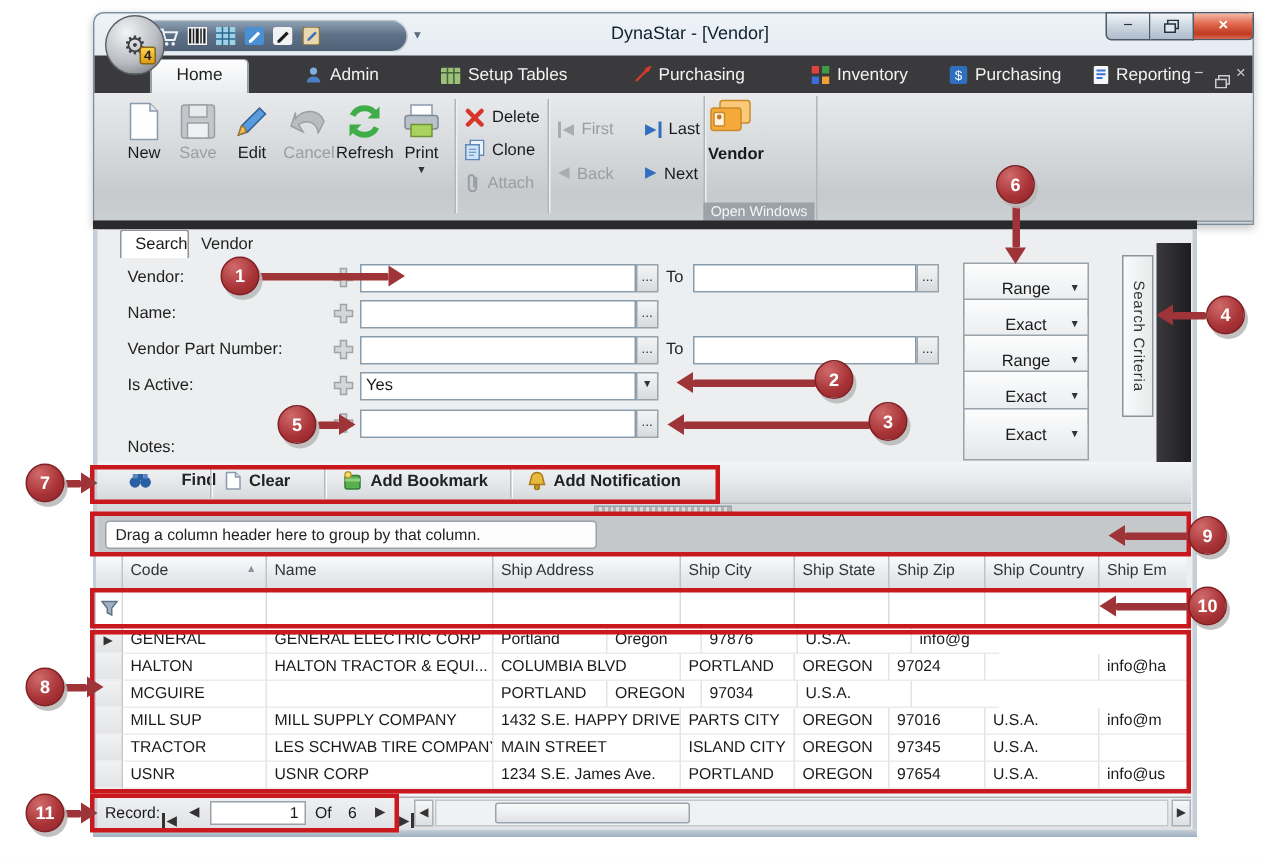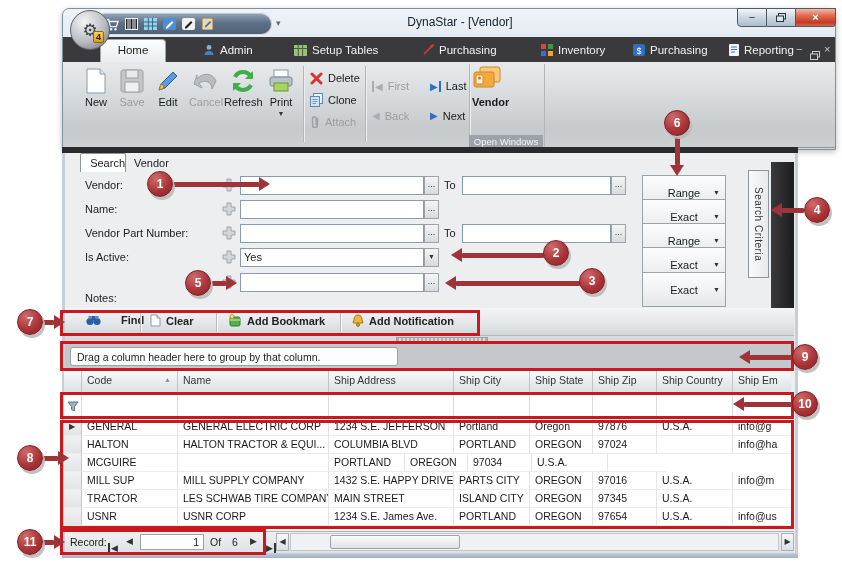--- a/index.html
+++ b/index.html
@@ -511,21 +511,20 @@
     <div class="fc w5"></div>
     <div class="fc w6"></div>
     <div class="fc w7"></div>
   </div>
 
   <div class="abs gridrows">
     <div class="grow">
       <div class="gc w-ind indc" style="font-size:8px;color:#333;padding-top:4px;">▶</div>
       <div class="gc w0">GENERAL</div>
         <div class="gc w1">GENERAL ELECTRIC CORP</div>
-        <div class="gc w2">1234 S.E. JEFFERSON</div>
         <div class="gc w3">Portland</div>
         <div class="gc w4">Oregon</div>
         <div class="gc w5">97876</div>
         <div class="gc w6">U.S.A.</div>
         <div class="gc w7">info@g</div>
     </div>
     <div class="grow">
       <div class="gc w-ind indc"></div>
       <div class="gc w0">HALTON</div>
         <div class="gc w1">HALTON TRACTOR &amp; EQUI...</div>

